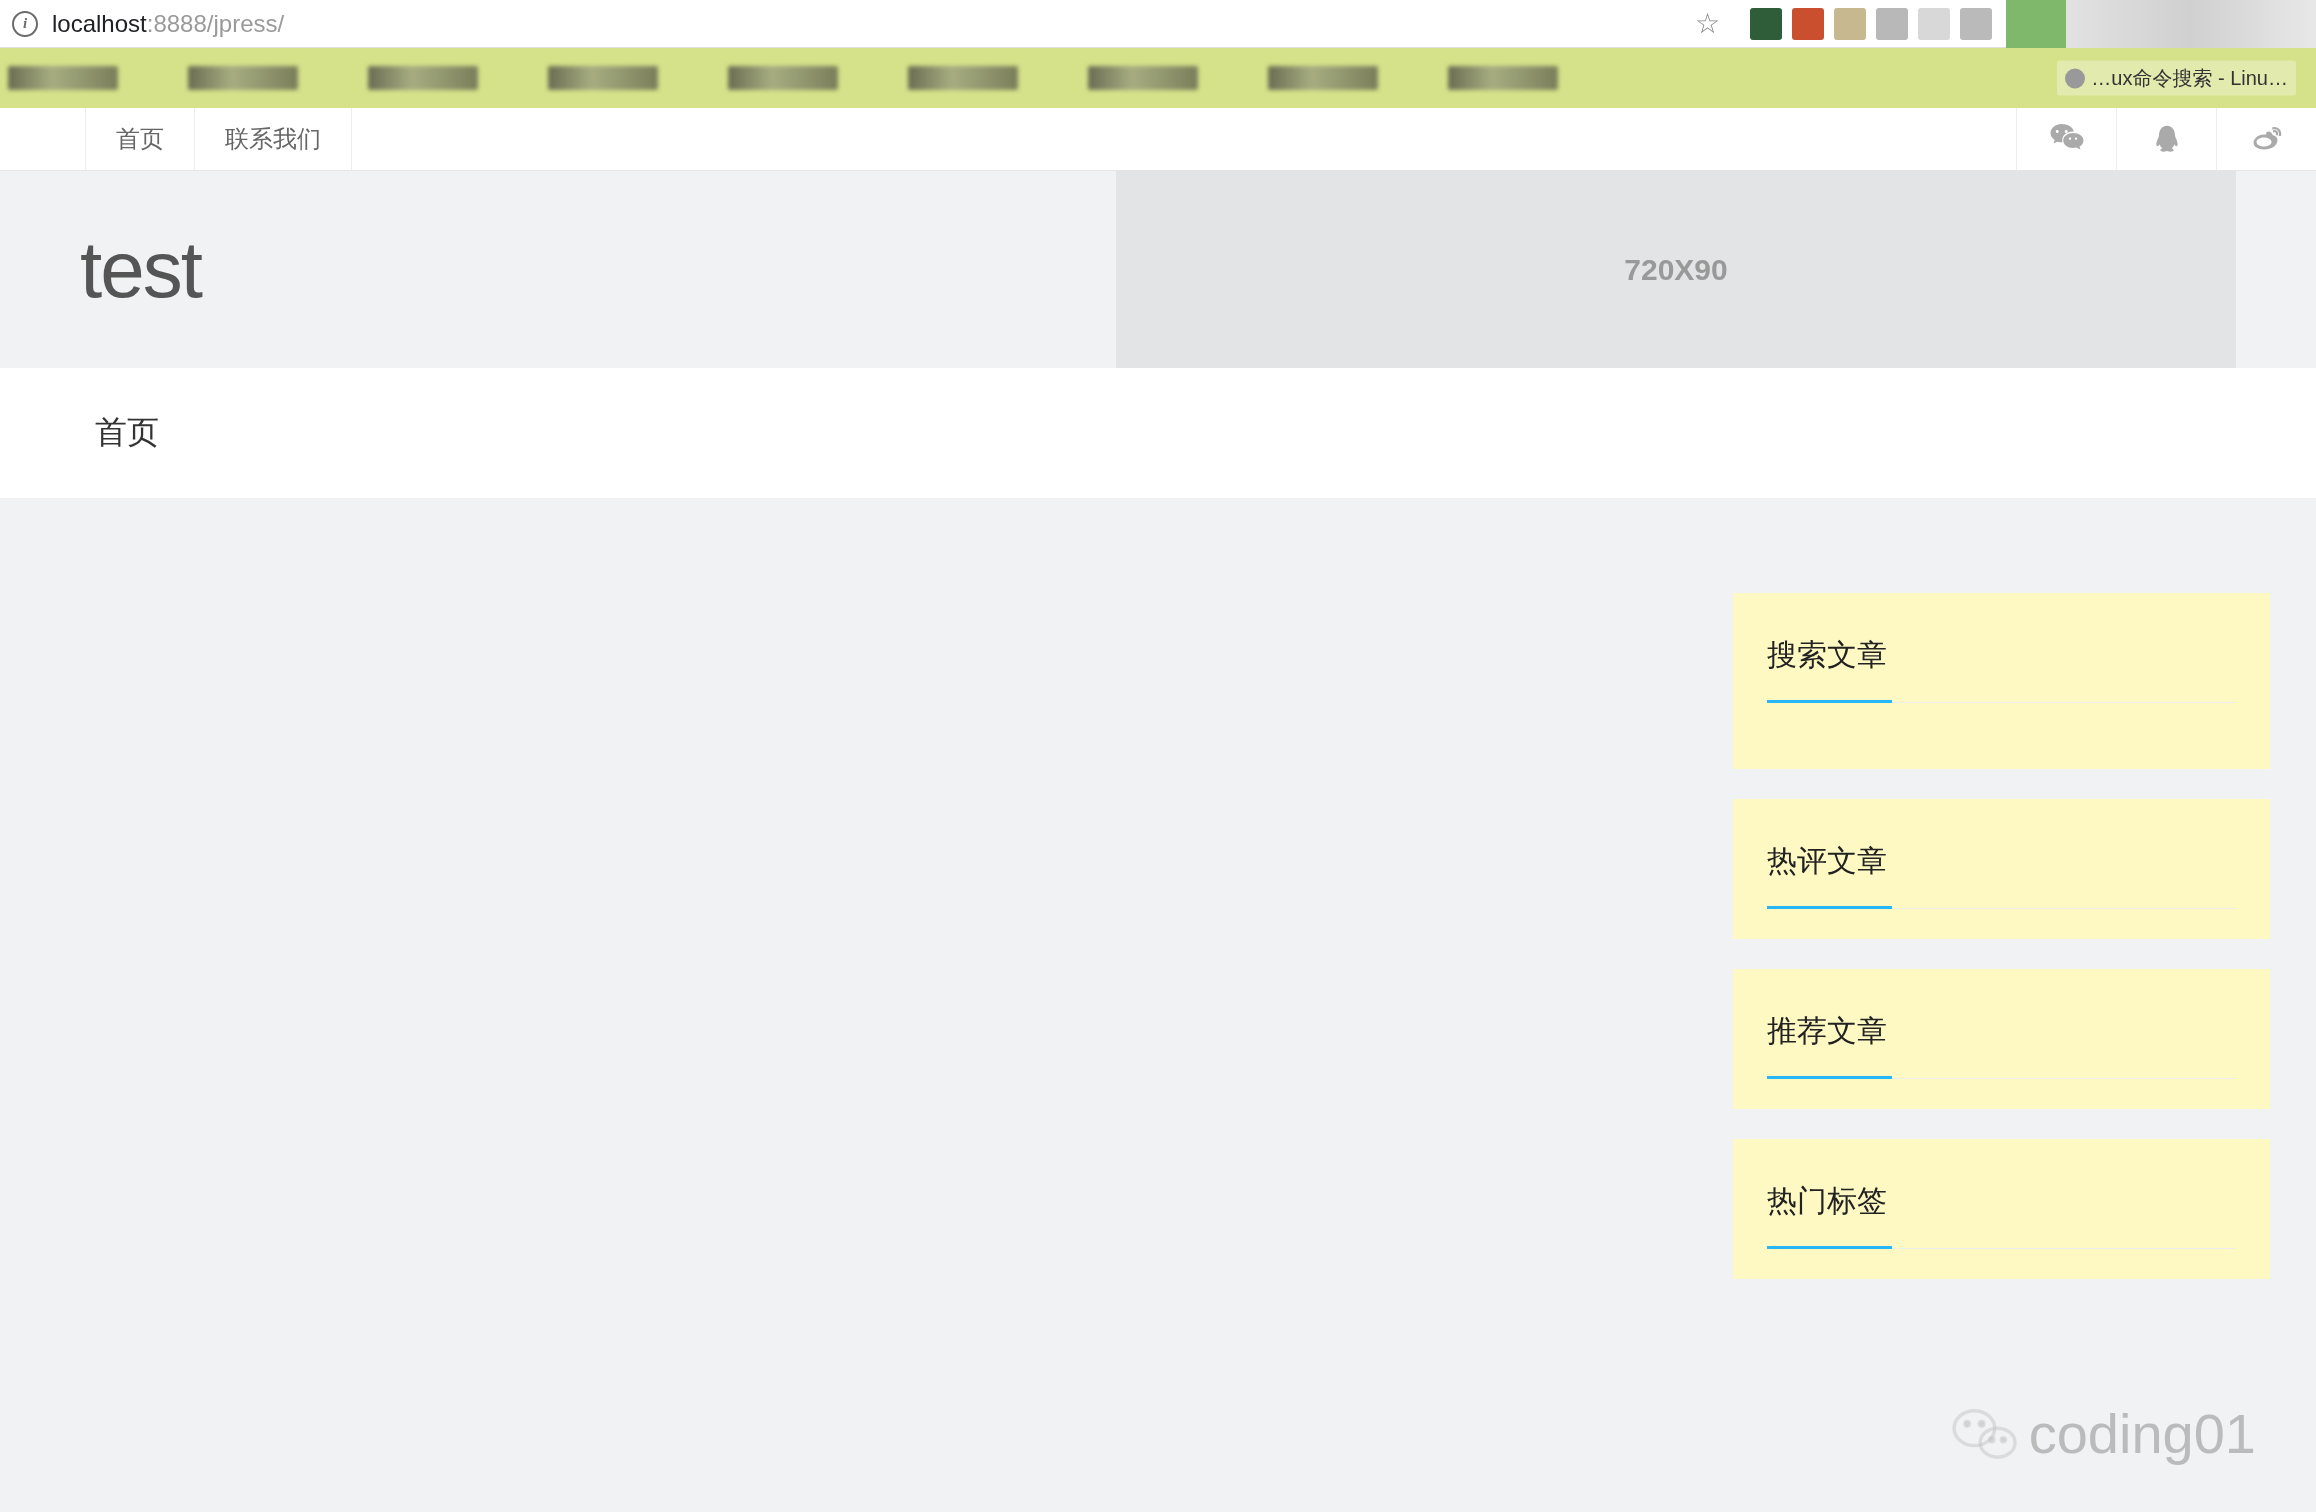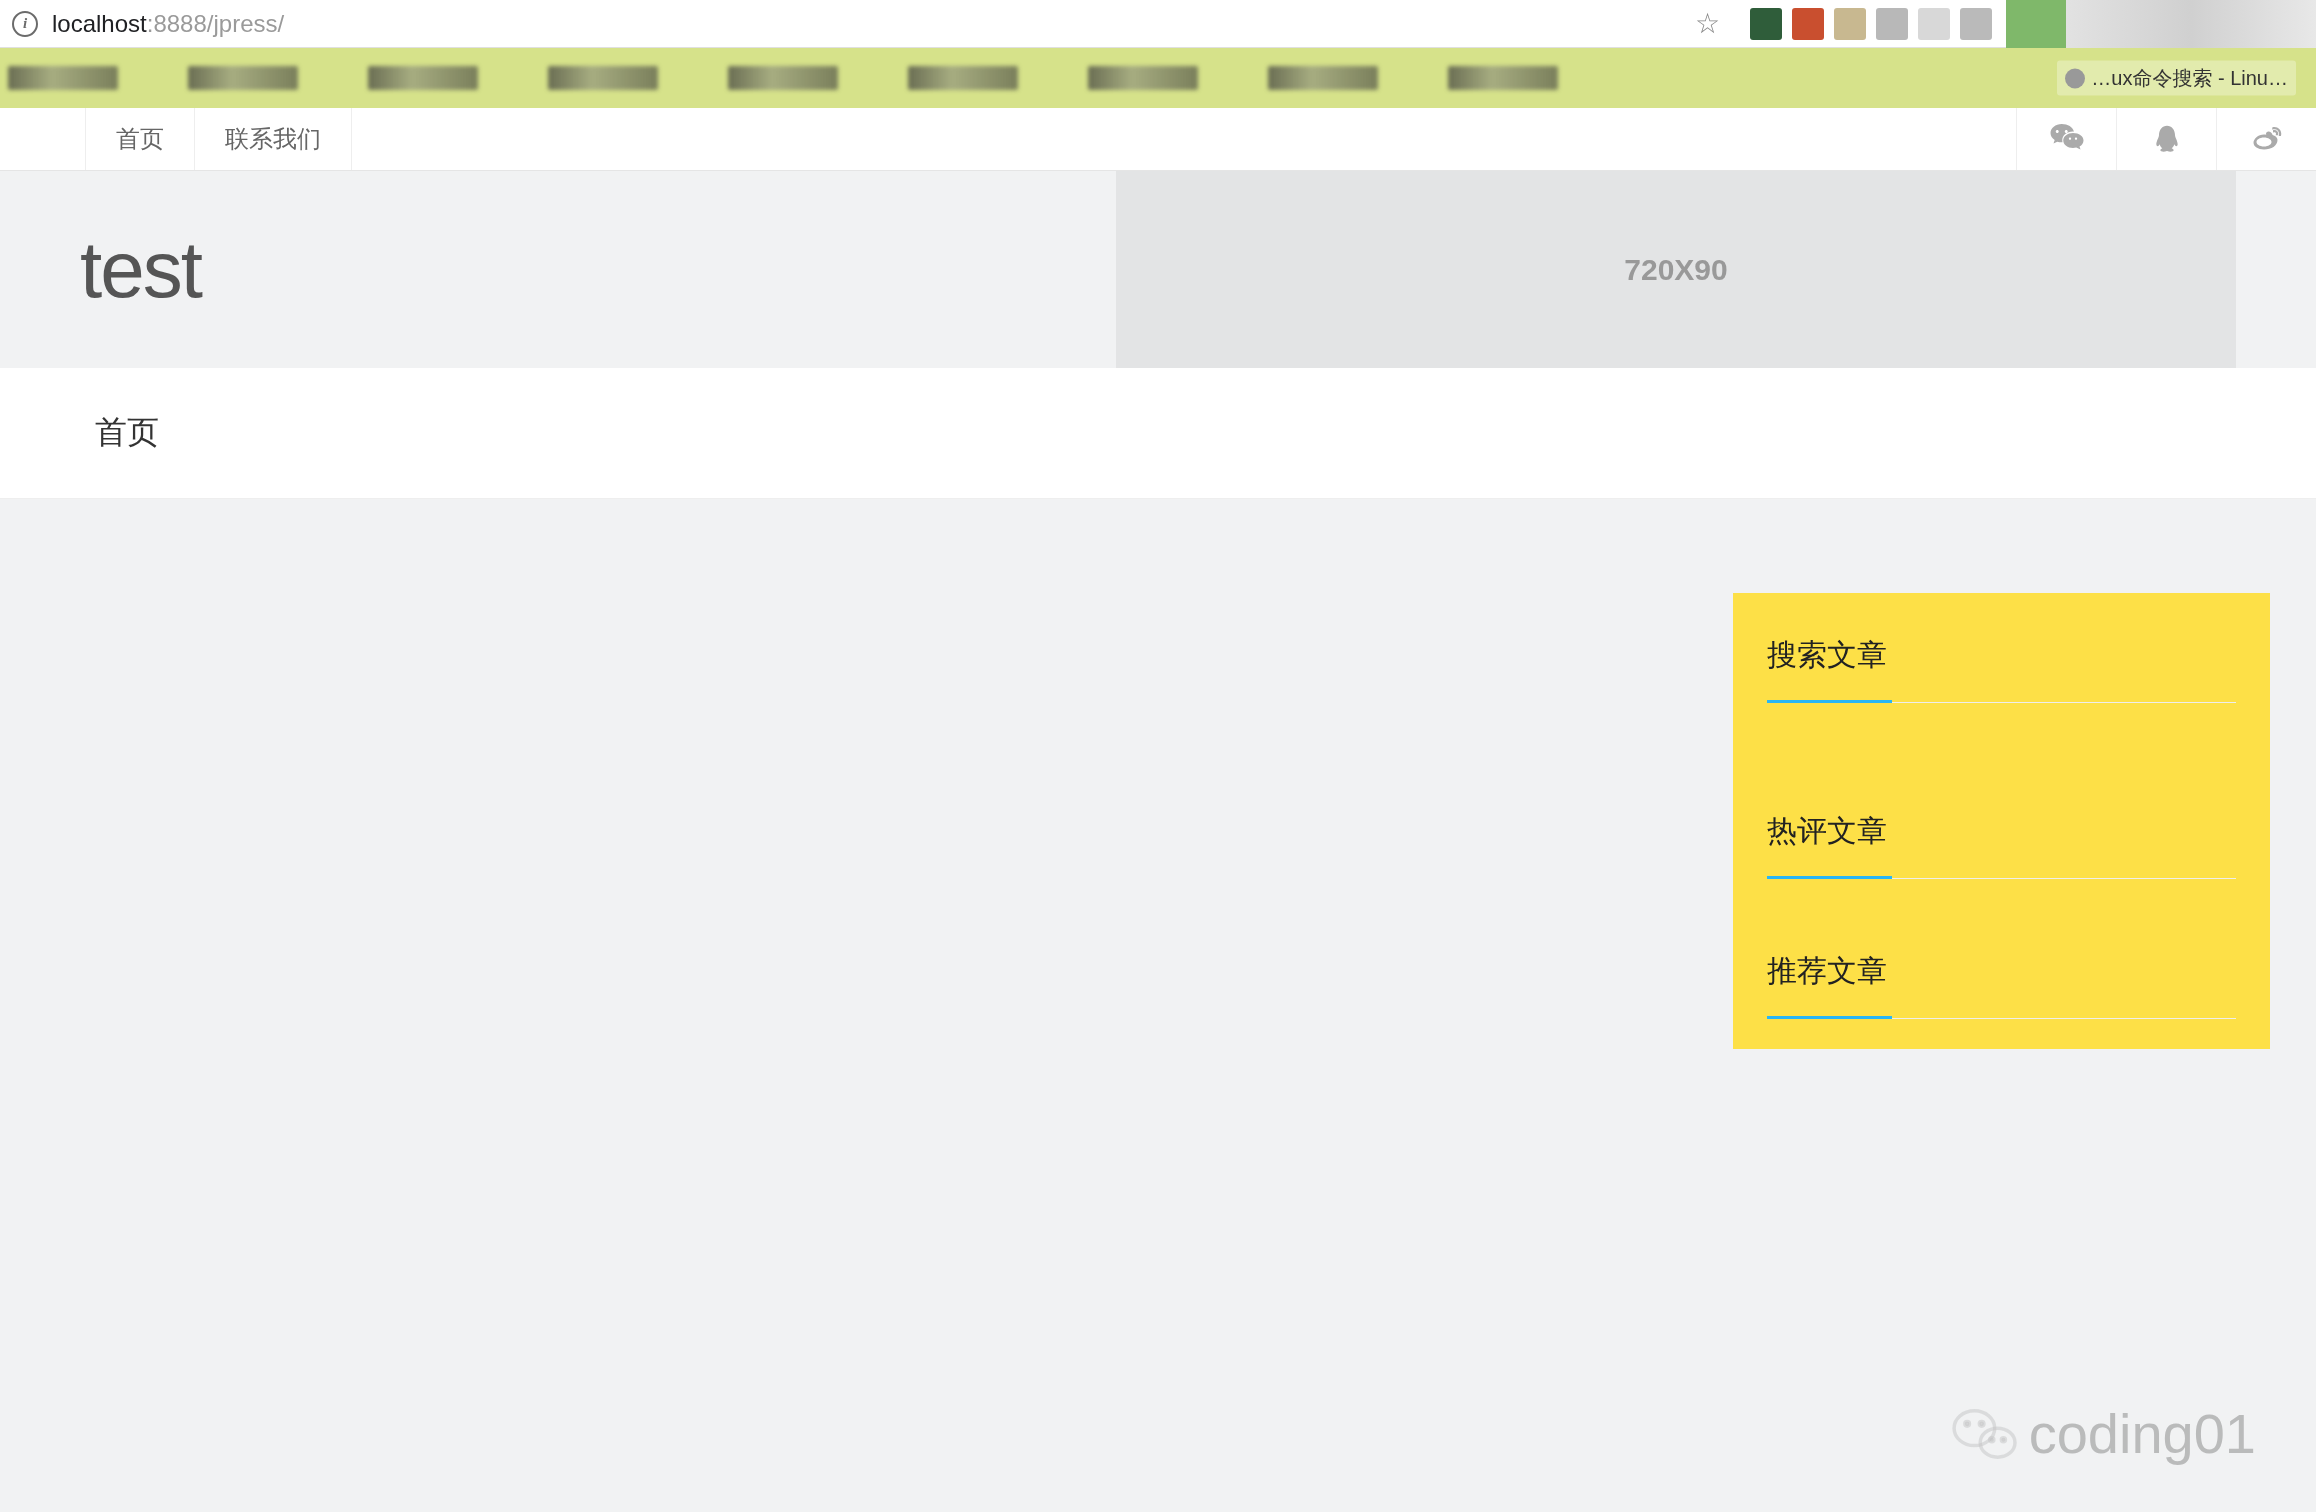--- a/index.html
+++ b/index.html
@@ -212,21 +212,22 @@
     .content-col {
       flex: 1;
     }
     .sidebar-col {
       width: 537px;
       padding-top: 94px;
     }
 
     
     .widget {
-      background: #fde047;
+      background: #fef9c3;
+      margin-bottom: 30px;
       padding: 42px 34px 40px 34px;
     }
     .widget-title {
       font-size: 30px;
       color: #222;
       padding-bottom: 26px;
       border-bottom: 1px solid #eee;
       position: relative;
       margin-bottom: 26px;
     }
@@ -387,20 +388,23 @@
     </div>
 
     <div class="widget no-body">
       <div class="widget-title">热评文章</div>
     </div>
 
     <div class="widget no-body">
       <div class="widget-title">推荐文章</div>
     </div>
 
+    <div class="widget no-body">
+      <div class="widget-title">热门标签</div>
+    </div>
 
   </div>
 </div>
 
 <div class="watermark">
   <svg width="70" height="58" viewBox="0 0 24 20" fill="none" stroke="rgba(120,120,120,0.45)" stroke-width="1.2">
     <ellipse cx="8" cy="8" rx="7" ry="6"></ellipse>
     <ellipse cx="16" cy="13" rx="6" ry="5"></ellipse>
     <circle cx="5.5" cy="6.5" r="0.8" fill="rgba(120,120,120,0.45)"></circle>
     <circle cx="10.5" cy="6.5" r="0.8" fill="rgba(120,120,120,0.45)"></circle>

